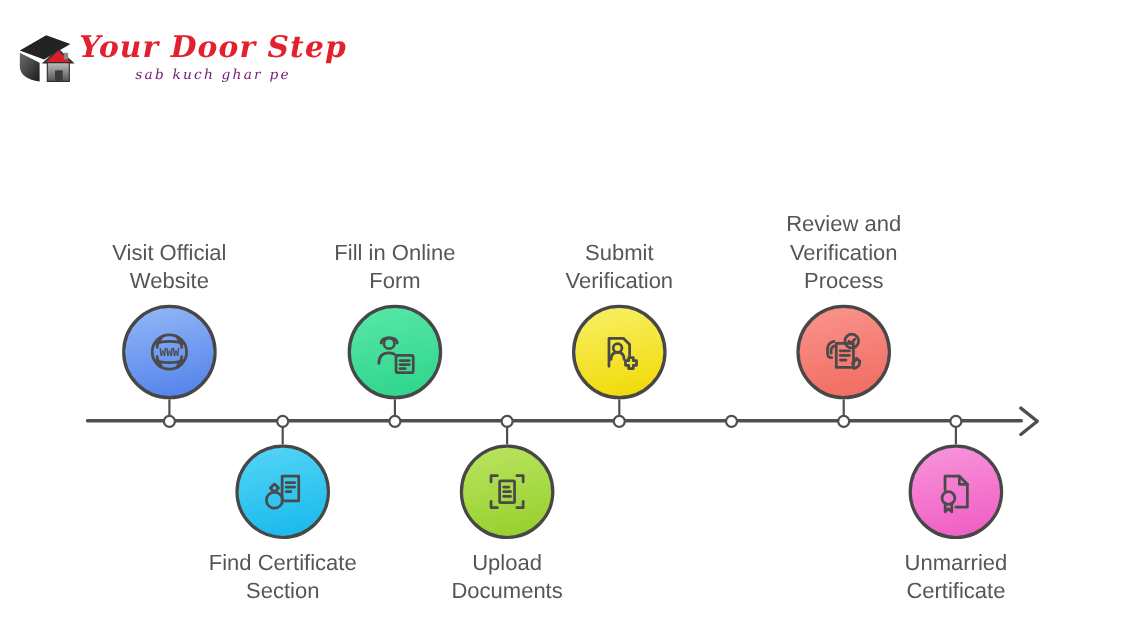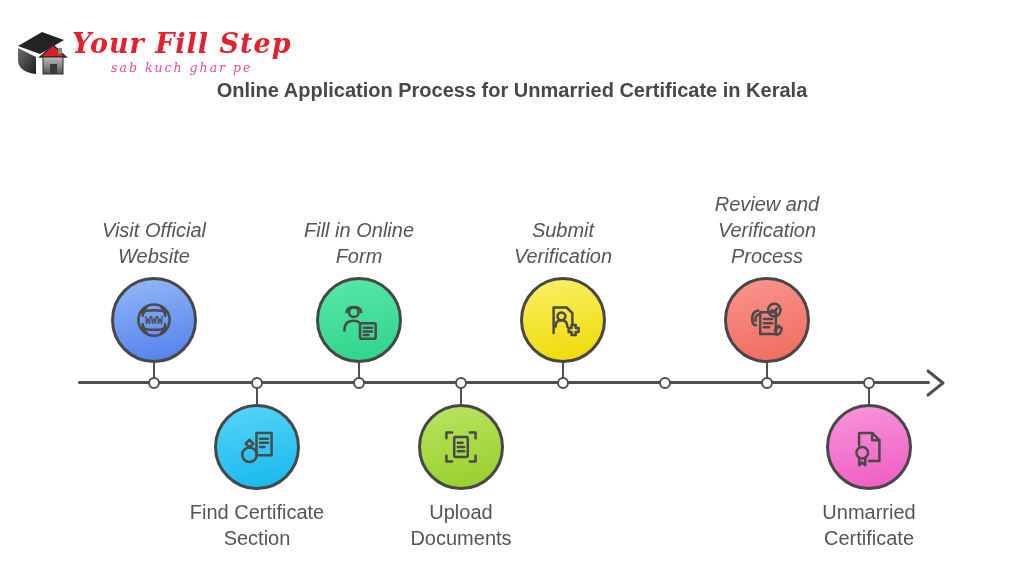--- a/index.html
+++ b/index.html
@@ -10,21 +10,21 @@
   }
   
   .logo { position:absolute; left:14px; top:24px; display:flex; align-items:flex-start; }
   .logo-text { margin-left:4px; margin-top:6px; }
   .brand {
     font-family:"DejaVu Serif", cursive; font-style:italic; font-weight:bold;
     font-size:27px; line-height:1.05; color:#e3202d; letter-spacing:1px; white-space:nowrap;
   }
   .tagline {
     font-family:"DejaVu Serif", cursive; font-style:italic;
-    font-size:12.5px; color:#ec4899; text-align:center; margin-top:2px; letter-spacing:2px;
+    font-size:12.5px; color:#701a75; text-align:center; margin-top:2px; letter-spacing:2px;
   }
   
   .title {
     position:absolute; top:79px; left:0; width:100%; text-align:center;
     font-size:20px; font-weight:bold; color:#474747;
   }
   
   .tl-line { position:absolute; left:78px; top:381px; width:852px; height:3px; background:#4f4f4f; border-radius:2px; }
   .tl-arrow { position:absolute; left:924px; top:367px; }
   .node {
@@ -36,21 +36,21 @@
   .step.top { top:188px; height:195px; justify-content:flex-end; }
   .step.bottom { top:384px; }
   .stem { width:2.5px; height:20px; background:#4f4f4f; }
   .bubble {
     width:86px; height:86px; border-radius:50%; border:3px solid #474747;
     background:linear-gradient(168deg, var(--c1), var(--c2));
     display:flex; align-items:center; justify-content:center; flex:none;
   }
   .bubble svg { display:block; }
   .step-label { width:152px; text-align:center; font-size:20px; line-height:26px; color:#555555; }
-  .step.top .step-label { margin-bottom:8px;font-style:italic; }
+  .step.top .step-label { margin-bottom:8px; }
   .step.bottom .step-label { margin-top:9px; }
   .ic { stroke:#4a4a4a; stroke-width:2.4; fill:none; stroke-linecap:round; stroke-linejoin:round; }
 </style>
 </head>
 <body>
 
 <div class="canvas">
 
   <div class="logo">
     <svg width="54" height="52" viewBox="0 0 54 52">
@@ -65,26 +65,25 @@
         </linearGradient>
       </defs>
       <path d="M4,24 L4,36 C4,44 11,49 22,50 L22,33 Z" fill="url(#gBox)"></path>
       <path d="M4,22 L28,8 L50,16 L26,30 Z" fill="#232323"></path>
       <path d="M26,33 L39,21 L52,33 Z" fill="#d81f26" stroke="#2b2b2b" stroke-width="1.5"></path>
       <rect x="29" y="33" width="20" height="17" fill="url(#gHouse)" stroke="#2b2b2b" stroke-width="1"></rect>
       <rect x="36" y="40" width="7" height="10" fill="#3a3a3a"></rect>
       <rect x="44" y="24" width="4" height="6" fill="#8a8a8a"></rect>
     </svg>
     <div class="logo-text">
-      <div class="brand">Your Fill Step</div>
+      <div class="brand">Your Door Step</div>
       <div class="tagline">sab kuch ghar pe</div>
     </div>
   </div>
 
-  <div class="title">Online Application Process for Unmarried Certificate in Kerala</div>
 
   <div class="tl-line"></div>
   <svg class="tl-arrow" width="26" height="32" viewBox="0 0 26 32">
     <path d="M4,4 L19,16 L4,28" fill="none" stroke="#4f4f4f" stroke-width="3" stroke-linecap="round" stroke-linejoin="round"></path>
   </svg>
 
   <div class="node" style="left:148px"></div>
   <div class="node" style="left:251px"></div>
   <div class="node" style="left:353px"></div>
   <div class="node" style="left:455px"></div>

